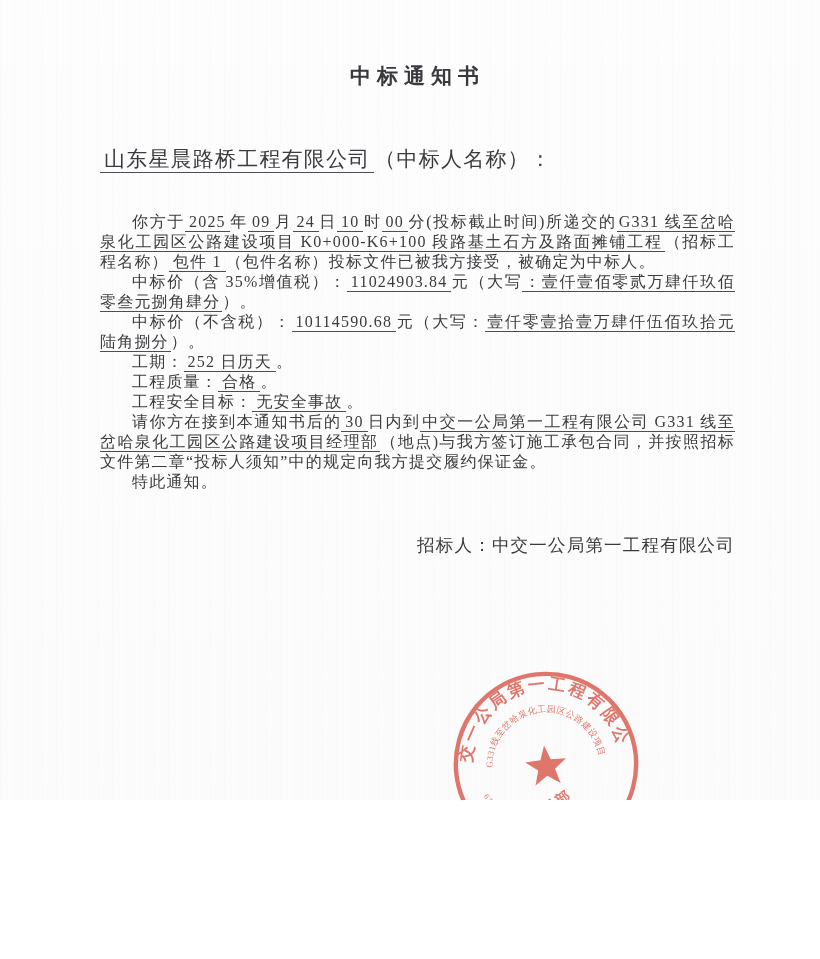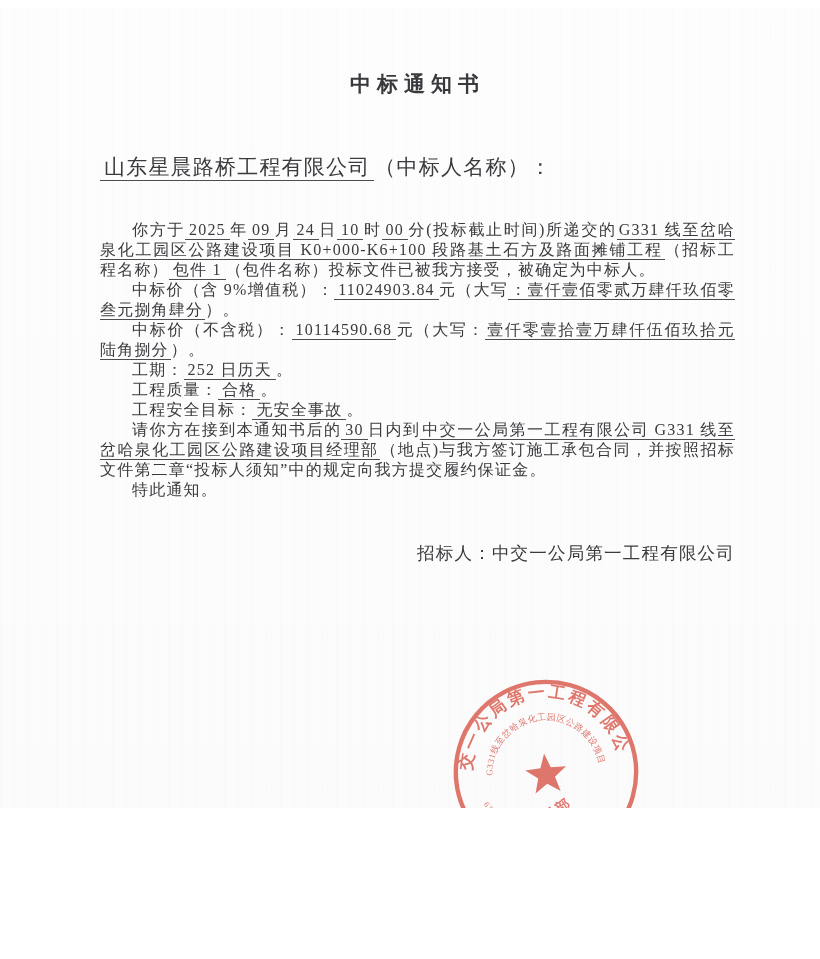--- a/index.html
+++ b/index.html
@@ -5,21 +5,21 @@
   html,body{margin:0;padding:0;}
   body{
     background:#ffffff;
     font-family:"Liberation Serif","DejaVu Serif",serif;
     -webkit-font-smoothing:antialiased;
   }
   .page{
     position:relative;
     width:820px;
     height:800px;
-    margin:8px auto;
+    margin:0 auto;
     background:
       repeating-linear-gradient(90deg, rgba(0,0,0,0.012) 0 1px, rgba(0,0,0,0) 1px 14px),
       linear-gradient(180deg,#fdfdfd 0%,#fcfcfc 60%,#fbfbfb 100%);
     box-sizing:border-box;
     padding:62px 85px 46px 100px;
     overflow:hidden;
     color:#3b3b3f;
   }
   .title{
     text-align:center;
@@ -93,21 +93,21 @@
   <h1 class="title">中标通知书</h1>
 
   <div class="recipient">
     <span class="u">山东星晨路桥工程有限公司</span><span>（中标人名称）：</span>
   </div>
 
   <div class="bodytext">
 
     <p class="line"><span>你方于</span><span class="u">2025</span><span>年</span><span class="u">09</span><span>月</span><span class="u">24</span><span>日</span><span class="u">10</span><span>时</span><span class="u">00</span><span>分(投标截止时间)所递交的</span><span class="u tight">G331 线至岔哈泉化工园区公路建设项目 K0+000-K6+100 段路基土石方及路面摊铺工程</span><span>（招标工程名称）</span><span class="u">包件 1</span><span>（包件名称）投标文件已被我方接受，被确定为中标人。</span></p>
 
-    <p class="line"><span>中标价（含 9%增值税）：</span><span class="u">11024903.84</span><span>元（大写</span><span class="u tight">：壹仟壹佰零贰万肆仟玖佰零叁元捌角肆分</span><span>）。</span></p>
+    <p class="line"><span>中标价（含 35%增值税）：</span><span class="u">11024903.84</span><span>元（大写</span><span class="u tight">：壹仟壹佰零贰万肆仟玖佰零叁元捌角肆分</span><span>）。</span></p>
 
     <p class="line"><span>中标价（不含税）：</span><span class="u">10114590.68</span><span>元（大写：</span><span class="u tight">壹仟零壹拾壹万肆仟伍佰玖拾元陆角捌分</span><span>）。</span></p>
 
     <p class="line"><span>工期：</span><span class="u">252 日历天</span><span>。</span></p>
 
     <p class="line"><span>工程质量：</span><span class="u">合格</span><span>。</span></p>
 
     <p class="line"><span>工程安全目标：</span><span class="u">无安全事故</span><span>。</span></p>
 
     <p class="line"><span>请你方在接到本通知书后的</span><span class="u">30</span><span>日内到</span><span class="u tight">中交一公局第一工程有限公司 G331 线至岔哈泉化工园区公路建设项目经理部</span><span>（地点)与我方签订施工承包合同，并按照招标文件第二章“投标人须知”中的规定向我方提交履约保证金。</span></p>

